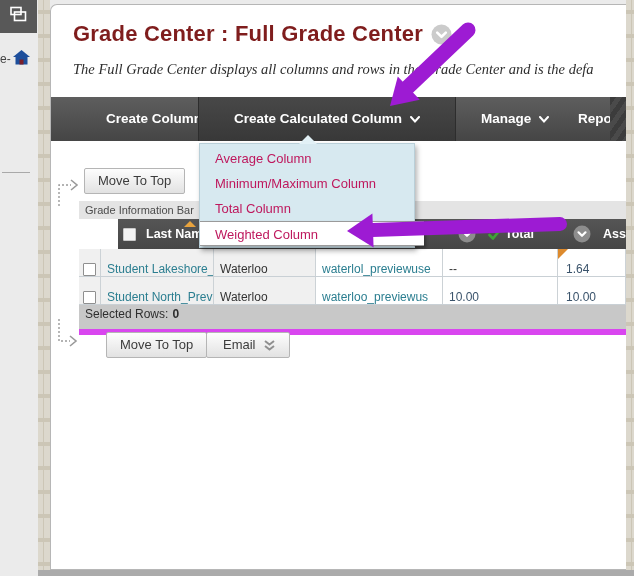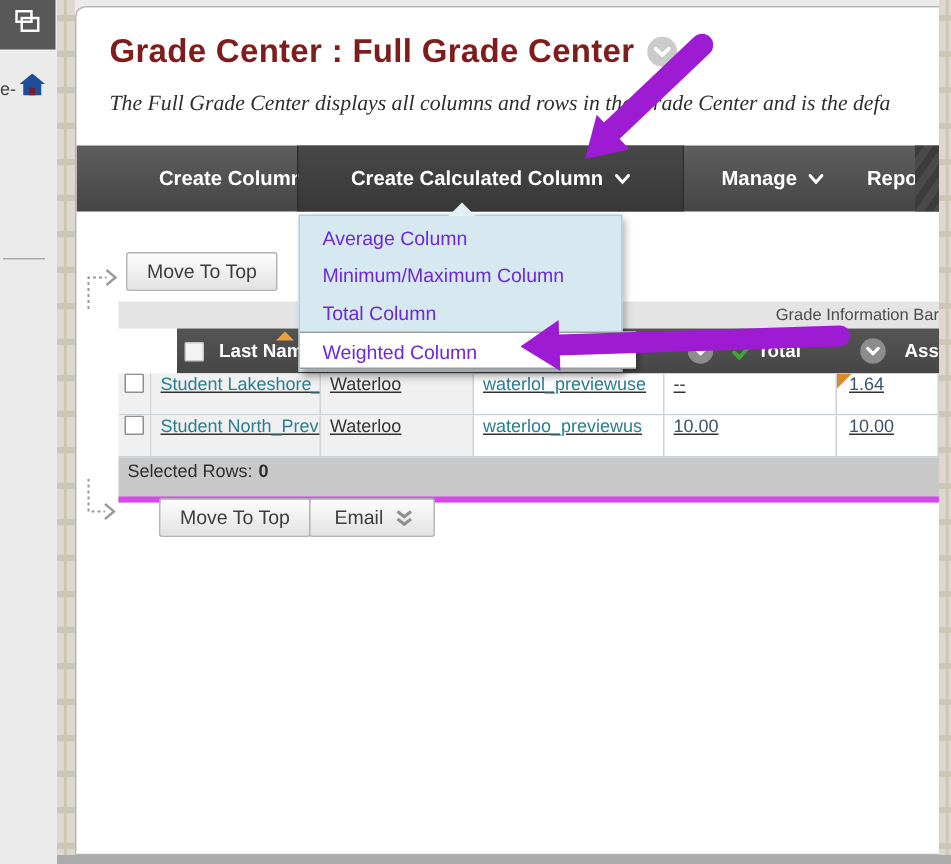--- a/index.html
+++ b/index.html
@@ -43,49 +43,49 @@
 
   
   .btn{position:absolute;height:26px;line-height:24px;padding:0 13px;font-size:13px;color:#3c3c3c;background:linear-gradient(#fdfdfd,#e2e2e2);border:1px solid #b5b5b5;border-radius:2px;box-sizing:border-box;cursor:pointer;white-space:nowrap;}
   .mtt-top{left:33px;top:163px;}
   .mtt-bottom{left:55px;top:327px;}
   .email-btn{left:155px;top:327px;display:flex;align-items:center;gap:7px;padding-left:16px;}
   .dotted-arrow{position:absolute;}
   .da-top{left:4px;top:168px;}
   .da-bottom{left:4px;top:314px;}
 
-  .grade-info-bar{position:absolute;left:28px;right:0;top:196px;height:18px;background:#e4e4e4;font-size:11px;color:#4c4c4c;line-height:18px;padding-left:6px;box-sizing:border-box;text-align:right;}
+  .grade-info-bar{position:absolute;left:28px;right:0;top:196px;height:18px;background:#e4e4e4;font-size:11px;color:#4c4c4c;line-height:18px;padding-left:6px;box-sizing:border-box;}
 
   
   .grid{position:absolute;left:28px;right:0;top:214px;}
   .g-header{display:flex;height:30px;background:linear-gradient(#555,#464646);color:#fff;font-size:12.5px;font-weight:bold;margin-left:39px;}
   .g-header .cell{position:relative;display:flex;align-items:center;box-sizing:border-box;padding-left:6px;}
   .g-row{display:flex;height:28px;border-bottom:1px solid #c9d0d5;font-size:12px;color:#333;background:#fff;box-sizing:border-box;}
-  .g-row .cell{position:relative;display:flex;align-items:flex-start;box-sizing:border-box;padding-left:6px;border-right:1px solid #ccd2d6;overflow:hidden;white-space:nowrap;text-decoration:underline;}
+  .g-row .cell{position:relative;display:flex;align-items:flex-end;box-sizing:border-box;padding-left:6px;border-right:1px solid #ccd2d6;overflow:hidden;white-space:nowrap;}
   .c0{width:22px;justify-content:center;padding-left:0!important;flex:none;}
   .c1{width:113px;flex:none;}
   .c2{width:102px;flex:none;}
   .c3{width:127px;flex:none;}
   .c4{width:115px;flex:none;}
   .c5{flex:1;}
   .g-row .c0,.g-row .c1,.g-row .c2{background:#f0f0f0;}
   .cb{width:13px;height:13px;background:#fff;border:1px solid #8f8f8f;border-radius:1px;box-sizing:border-box;}
   .cb-h{background:#f3f3f3;border-color:#c9c9c9;}
   .link{color:#2b7e90;}
   .grade-val{color:#3a536b;}
   .sort-asc{position:absolute;top:2px;left:44px;width:0;height:0;border-left:6px solid transparent;border-right:6px solid transparent;border-bottom:6px solid #e8a33d;}
   .hdr-chev{position:absolute;right:6px;top:6px;}
   .flag{position:absolute;left:0;top:0;width:0;height:0;border-top:10px solid #dd8a2d;border-right:10px solid transparent;}
-  .selected-rows{position:absolute;left:28px;right:0;top:300px;height:30px;background:#c8c8c8;border-bottom:4px solid #d946ef;font-size:12px;color:#2e2e2e;line-height:19px;padding-left:6px;box-sizing:border-box;}
+  .selected-rows{position:absolute;left:28px;right:0;top:300px;height:30px;background:#c8c8c8;border-bottom:6px solid #d946ef;font-size:12px;color:#2e2e2e;line-height:19px;padding-left:6px;box-sizing:border-box;}
   .selected-rows b{margin-left:4px;}
 
   
   .dropdown{position:absolute;left:148px;top:138px;width:214px;background:#d7e9f0;border:1px solid #b9cfd8;box-shadow:2px 3px 5px rgba(0,0,0,.3);z-index:40;padding:2px 0 1px 0;}
   .dd-notch{position:absolute;top:-9px;left:99px;width:0;height:0;border-left:9px solid transparent;border-right:9px solid transparent;border-bottom:9px solid #e2f1f6;}
-  .dd-item{height:25px;line-height:25px;font-size:13px;color:#6d28d9;padding-left:15px;cursor:pointer;white-space:nowrap;}
+  .dd-item{height:25px;line-height:25px;font-size:13px;color:#be185d;padding-left:15px;cursor:pointer;white-space:nowrap;}
   .dd-item.hl{background:#fff;border-top:1px solid #9a9a9a;border-bottom:1px solid #9a9a9a;width:calc(100% + 10px);box-sizing:border-box;box-shadow:2px 2px 3px rgba(0,0,0,.3);}
 
   .arrows{position:absolute;left:0;top:0;z-index:60;pointer-events:none;}
 </style>
 </head>
 <body>
 
 <div class="stage">
 
   <div class="sidebar">

